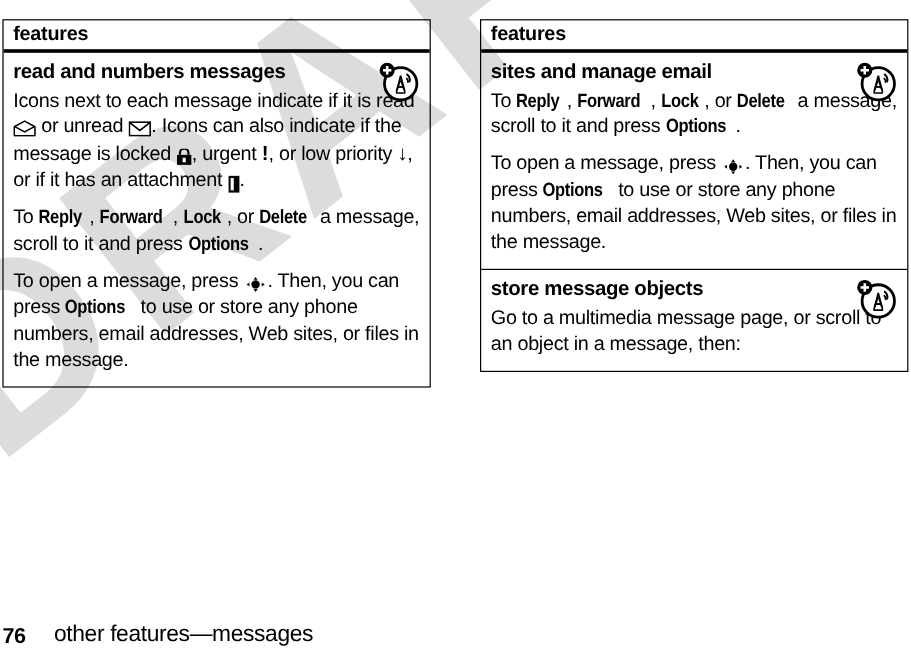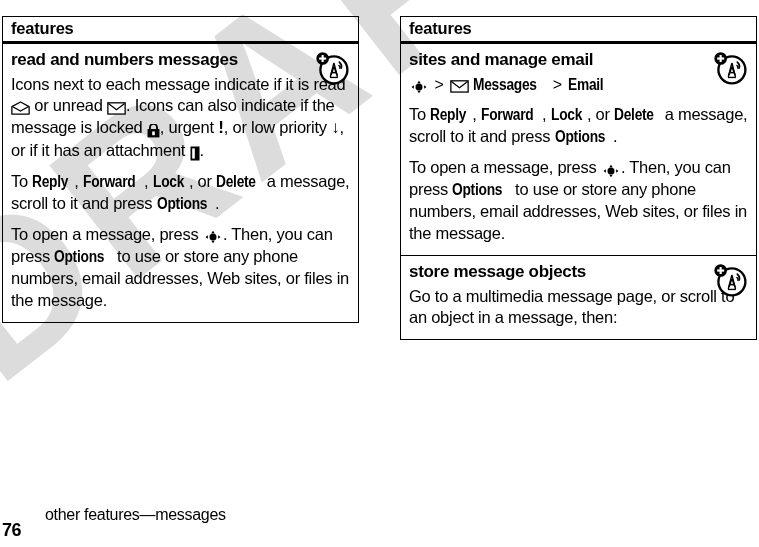--- a/index.html
+++ b/index.html
@@ -170,22 +170,22 @@
     position: absolute;
     left: 2px;
     bottom: 0;
     font-weight: bold;
     font-size: 18px;
     letter-spacing: -0.4px;
   }
   .footer .ftxt {
     position: absolute;
     left: 45px;
-    bottom: 17px;
-    font-size: 16px;
+    bottom: 1px;
+    font-size: 19px;
     letter-spacing: -0.3px;
   }
 </style>
 </head>
 <body>
 
 <div class="watermark">DRAFT</div>
 
 <div class="page">
   <div class="columns">
@@ -262,41 +262,20 @@
               <path d="M18.3 25 h5.4" stroke="#000" stroke-width="1.5"></path>
               <path d="M16.6 30.5 h8.8" stroke="#000" stroke-width="1.5"></path>
               <text x="21" y="27.5" font-family="Liberation Sans, sans-serif" font-size="13" font-weight="bold" text-anchor="middle" fill="#000">A</text>
               <path d="M27 13.5 q3.2 2.8 2.2 6.4" stroke="#000" stroke-width="1.9" fill="none" stroke-linecap="round"></path>
               <path d="M26.6 17.2 q1.6 1.4 1.1 3.2" stroke="#000" stroke-width="1.7" fill="none" stroke-linecap="round"></path>
             </svg>
           </div>
 
           <div class="sect-title">sites and manage email</div>
 
-          <div class="path">
-            <span class="glyph navkey">
-              <svg viewBox="0 0 24 20" width="20" height="16">
-                <circle cx="12" cy="10" r="4.4" fill="#000"></circle>
-                <path d="M12 2.2 l2.1 3 h-4.2 z" fill="#000"></path>
-                <path d="M12 17.8 l-2.1 -3 h4.2 z" fill="#000"></path>
-                <path d="M2.6 10 l3 -2.1 v4.2 z" fill="#000"></path>
-                <path d="M21.4 10 l-3 2.1 v-4.2 z" fill="#000"></path>
-              </svg>
-            </span>
-            <span class="sep">&gt;</span>
-            <span class="glyph env">
-              <svg viewBox="0 0 22 16" width="19" height="14">
-                <rect x="1" y="2" width="20" height="13" fill="#fff" stroke="#000" stroke-width="1.5"></rect>
-                <path d="M1.6 2.7 L11 10 L20.4 2.7" fill="none" stroke="#000" stroke-width="1.5"></path>
-              </svg>
-            </span>
-            <span class="ui">Messages</span>
-            <span class="sep">&gt;</span>
-            <span class="ui">Email</span>
-          </div>
 
           <p class="para">To <span class="ui">Reply</span>, <span class="ui">Forward</span>, <span class="ui">Lock</span>, or <span class="ui">Delete</span> a message, scroll to it and press <span class="ui">Options</span>.</p>
 
           <p class="para">To open a message, press <span class="glyph navkey"><svg viewBox="0 0 24 20" width="20" height="16">
                   <circle cx="12" cy="10" r="4.4" fill="#000"></circle>
                   <path d="M12 2.2 l2.1 3 h-4.2 z" fill="#000"></path>
                   <path d="M12 17.8 l-2.1 -3 h4.2 z" fill="#000"></path>
                   <path d="M2.6 10 l3 -2.1 v4.2 z" fill="#000"></path>
                   <path d="M21.4 10 l-3 2.1 v-4.2 z" fill="#000"></path>
                 </svg></span>. Then, you can press <span class="ui">Options</span> to use or store any phone numbers, email addresses, Web sites, or files in the message.</p>

